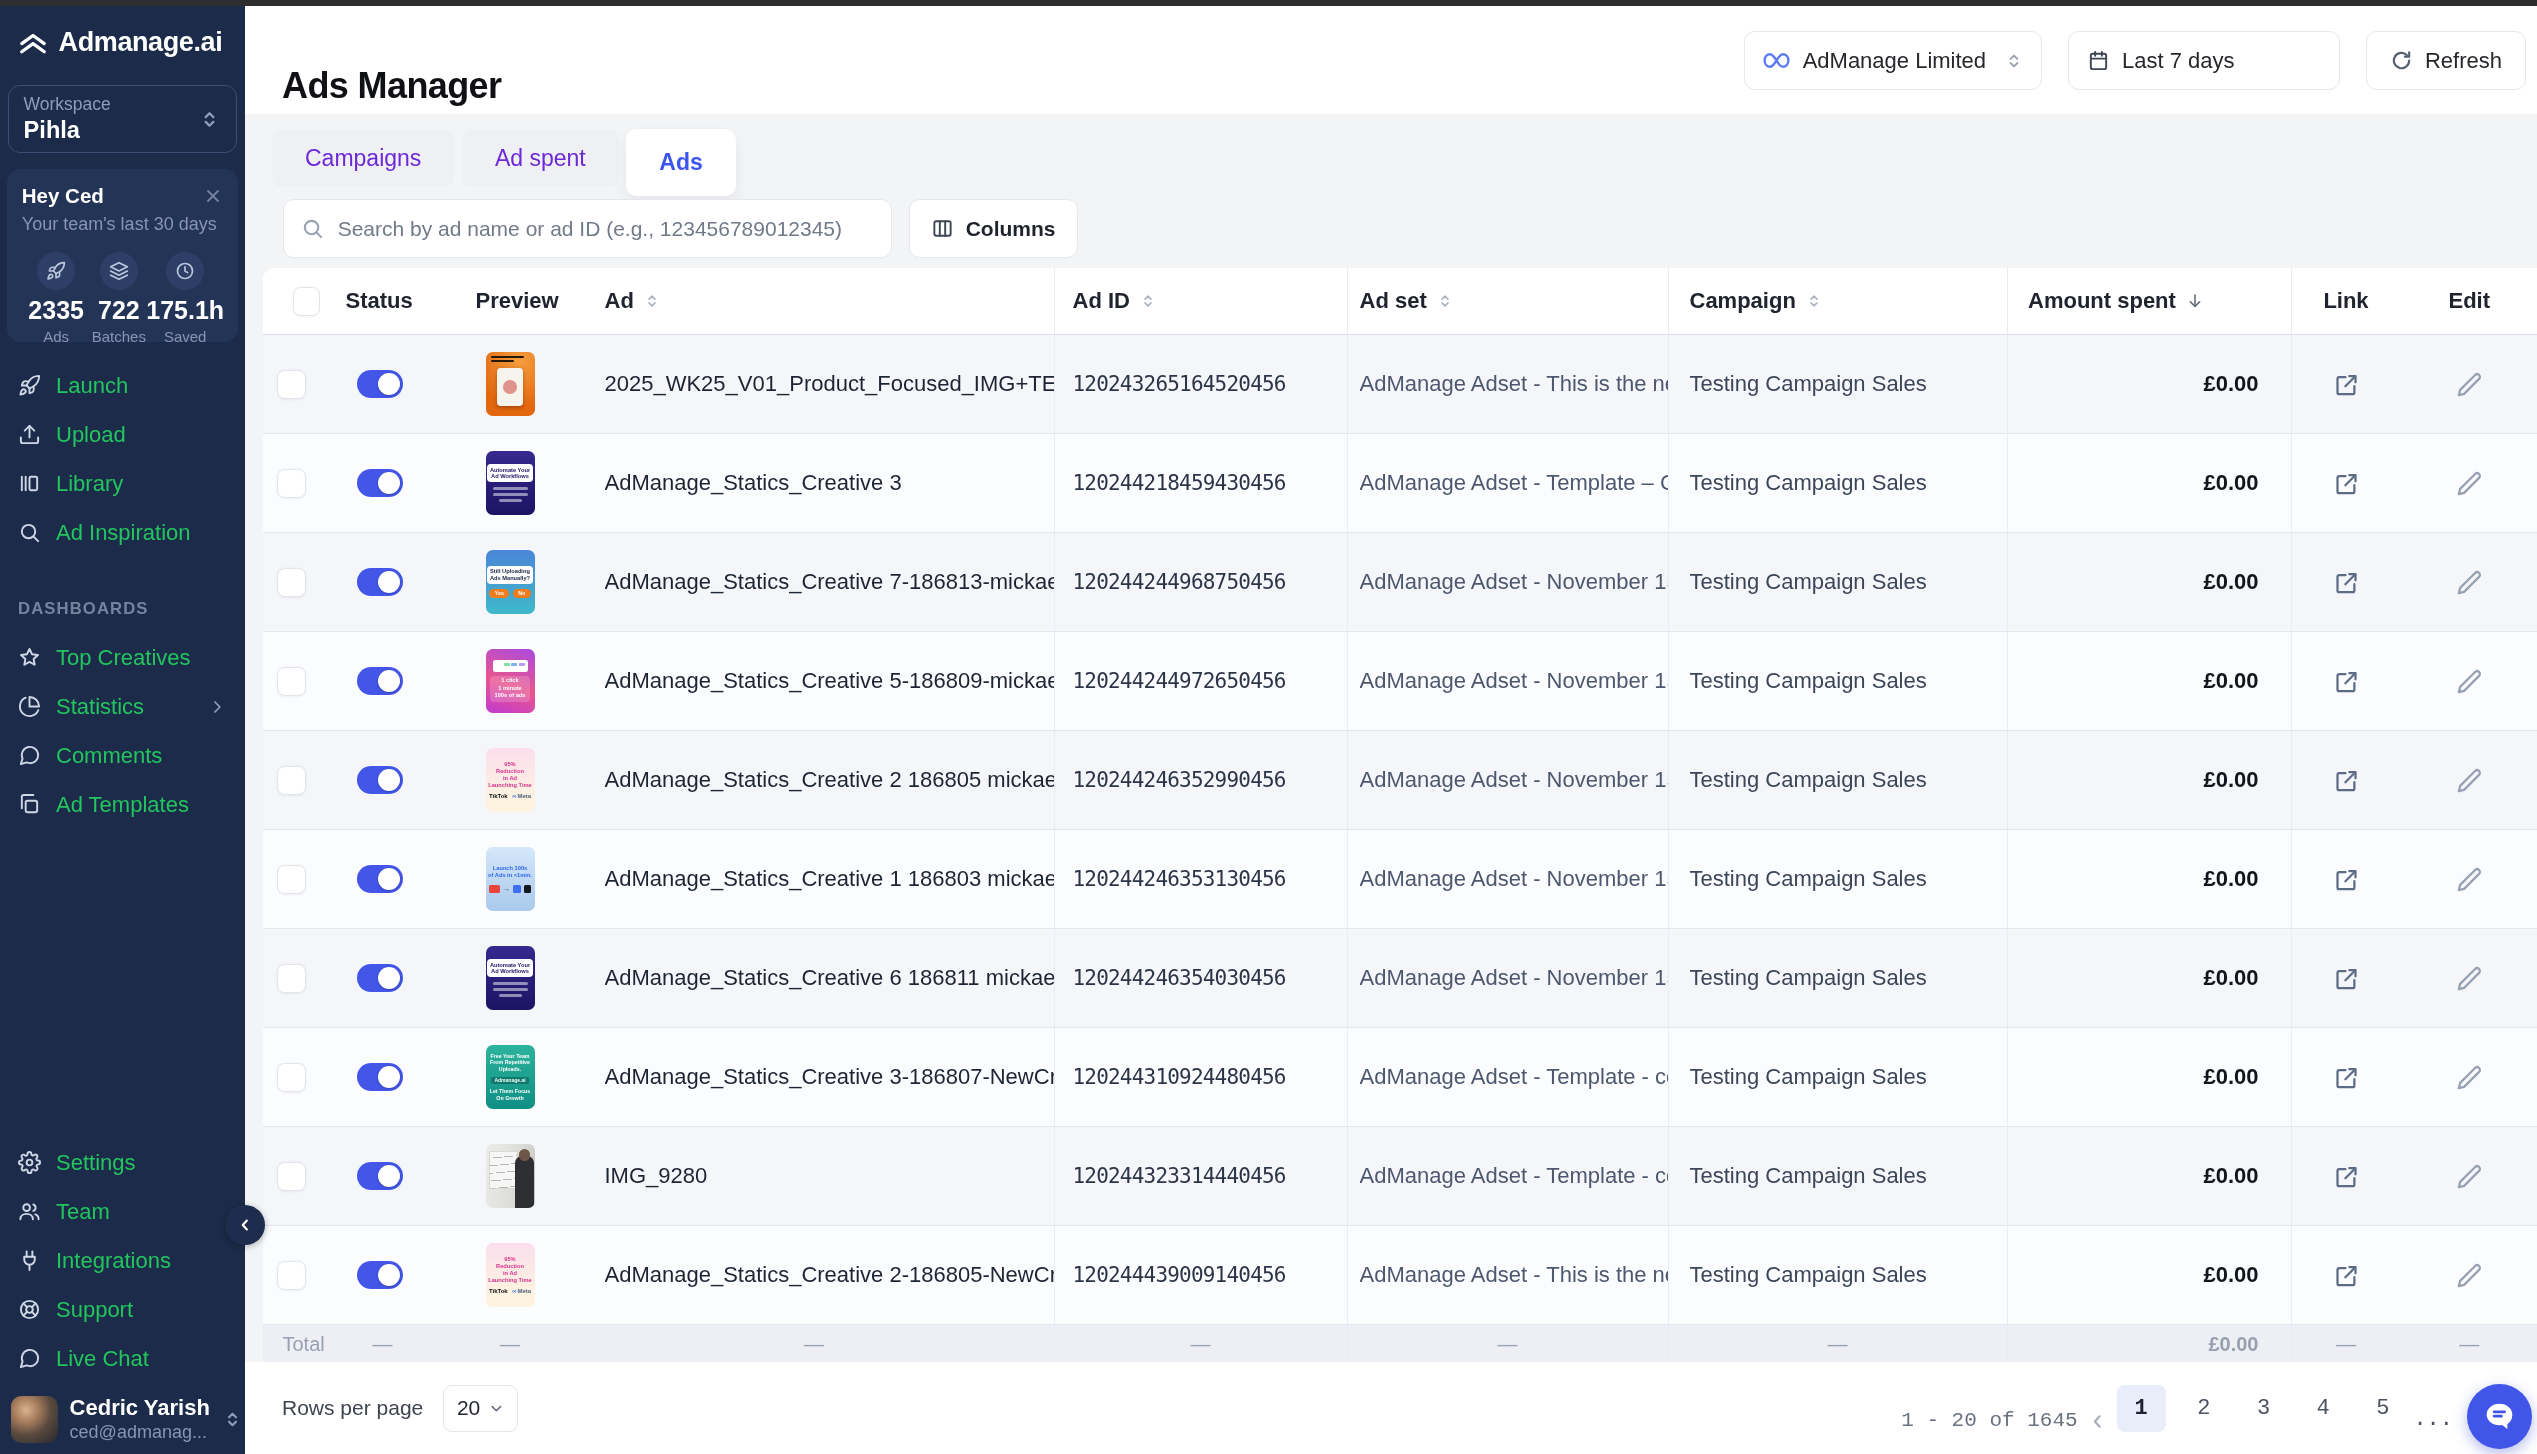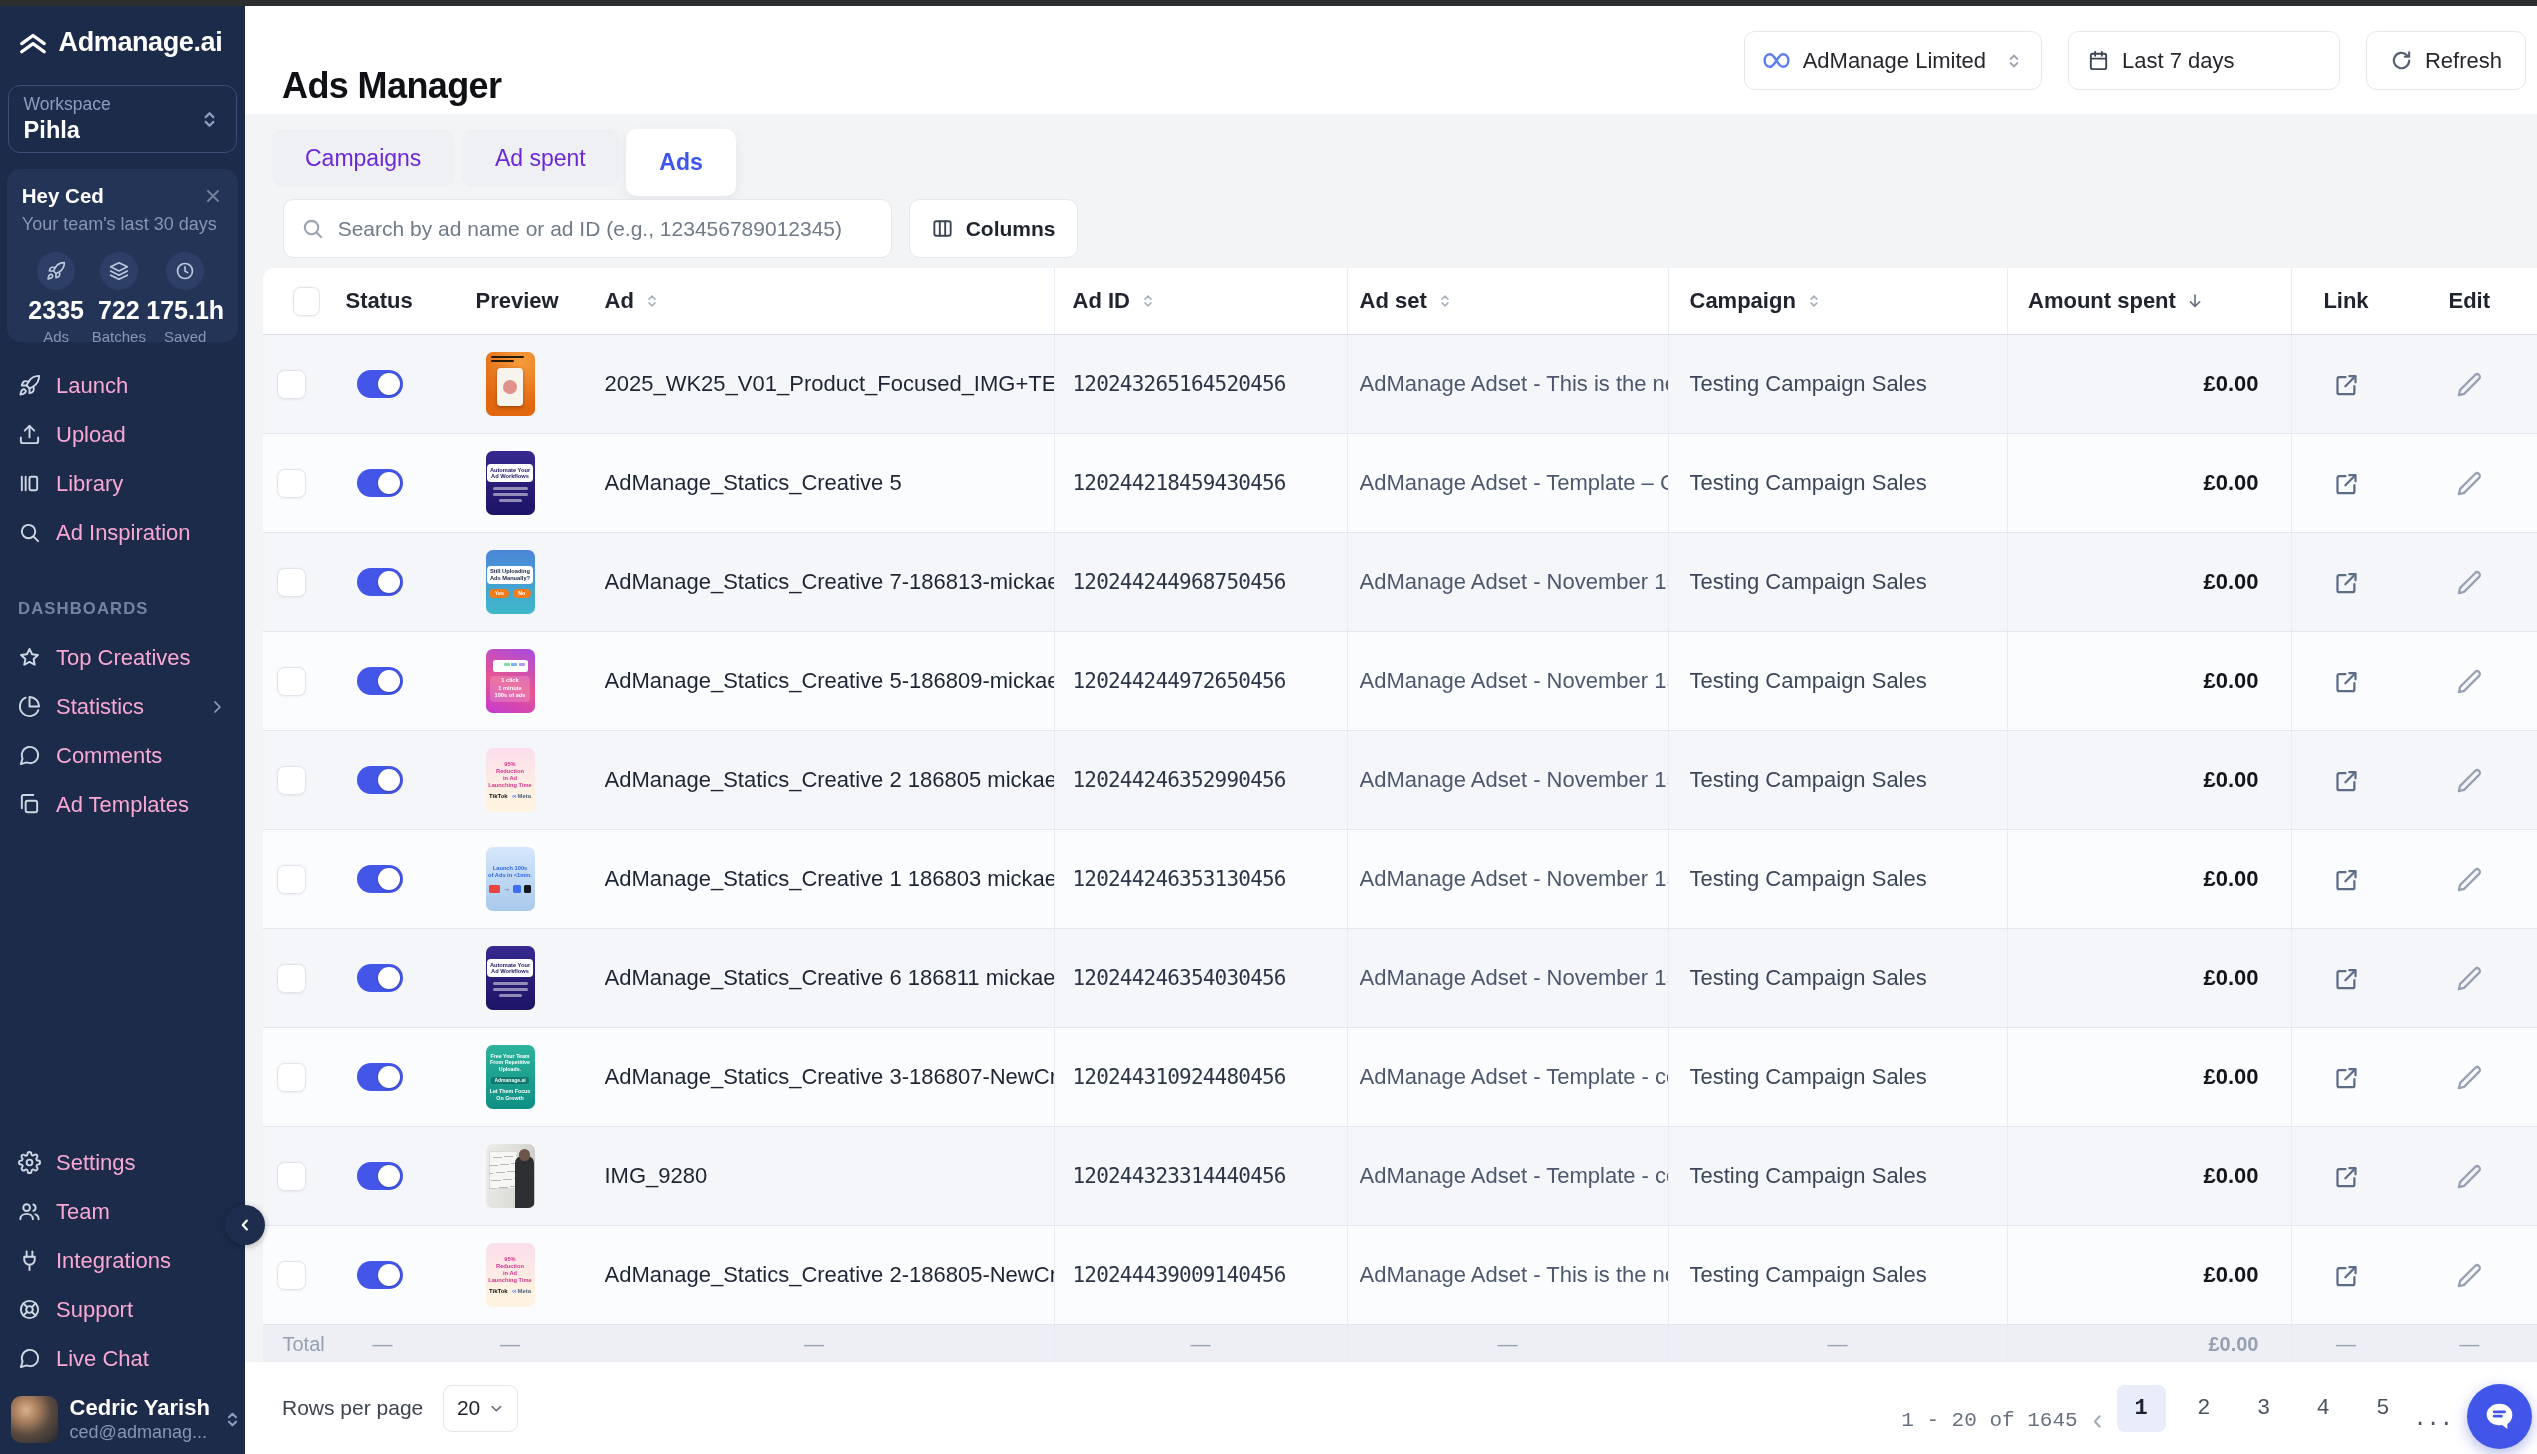--- a/index.html
+++ b/index.html
@@ -40,21 +40,21 @@
   .stat-circle .ic{width:20px;height:20px;}
   .stat-value{font-size:25px;font-weight:700;color:#fff;margin-top:6.8px;white-space:nowrap;}
   .stat-label{font-size:15px;color:#8795b3;margin-top:2.3px;}
   .nav{position:absolute;left:0;right:0;}
   #nav-main{top:361px;}
   .section-label{position:absolute;top:599px;left:18px;font-size:16.7px;font-weight:700;letter-spacing:1.1px;color:#76839f;}
   #nav-dash{top:633px;}
   #nav-footer{top:1138px;}
   .nav-item{height:49px;display:flex;align-items:center;gap:15px;padding:0 18px;cursor:pointer;}
   .nav-item .ic{width:23px;height:23px;color:#cfd7e6;}
-  .nav-label{font-size:22px;color:#f9a8d4;white-space:nowrap;text-align:right;}
+  .nav-label{font-size:22px;color:#22c55e;white-space:nowrap;text-align:right;}
   .nav-chev{margin-left:auto;width:20px !important;height:20px !important;color:#93a0bd !important;}
   .profile{position:absolute;bottom:10.6px;left:10.6px;right:7.6px;display:flex;align-items:center;gap:12px;cursor:pointer;}
   .avatar{width:47px;height:47px;border-radius:10.6px;flex:none;
     background:radial-gradient(circle at 32% 30%,#d9b28e 0%,#a97f5e 26%,#5a4a3f 55%,#23262e 100%);}
   .prof-name{font-size:22px;font-weight:700;color:#fff;white-space:nowrap;}
   .prof-email{font-size:18px;color:#8795b3;margin-top:1.5px;white-space:nowrap;}
   .profile .ic{margin-left:auto;width:21px;height:21px;color:#8e9cbd;}
   .collapse-btn{position:absolute;left:225px;top:1205px;width:40px;height:40px;border-radius:50%;background:#1e2d4d;
     box-shadow:0 1.5px 6px rgba(0,0,0,.3);display:flex;align-items:center;justify-content:center;z-index:20;cursor:pointer;}
   .collapse-btn .ic{width:18px;height:18px;color:#fff;}
@@ -647,21 +647,21 @@
                 <div>Ad Workflows</div>
               </div>
               <div class="pv-ind-bars">
                 <i></i>
                 <i></i>
                 <i></i>
               </div>
             </div>
           </div>
           <div class="cell c-ad">
-            <span class="ad-name">AdManage_Statics_Creative 5</span>
+            <span class="ad-name">AdManage_Statics_Creative 3</span>
           </div>
           <div class="cell c-adid div">
             <span class="ad-id">120244218459430456</span>
           </div>
           <div class="cell c-adset div">
             <span class="ad-set">AdManage Adset - Template – Copy</span>
           </div>
           <div class="cell c-camp div">
             <span class="camp">Testing Campaign Sales</span>
           </div>

